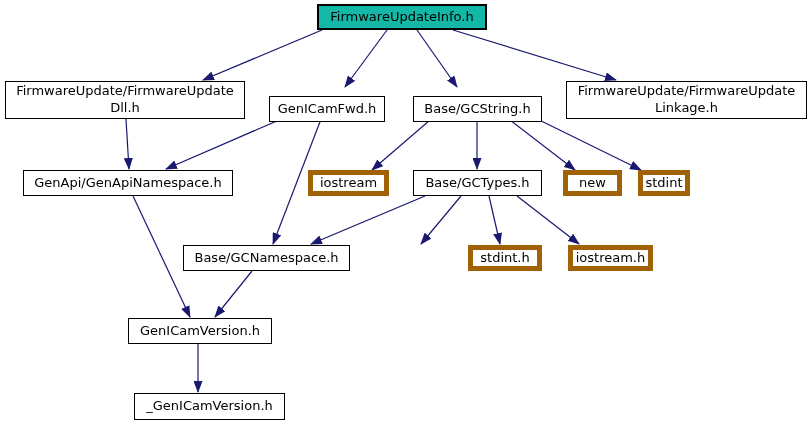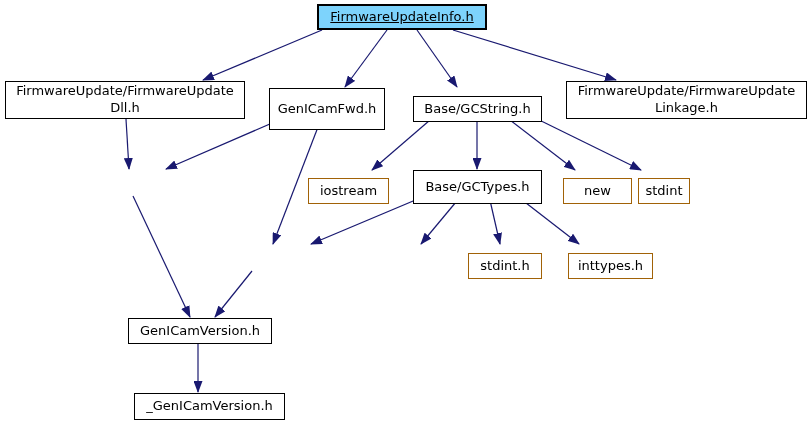--- a/index.html
+++ b/index.html
@@ -17,29 +17,27 @@
     box-sizing:border-box;
     display:flex;align-items:center;justify-content:center;
     text-align:center;
     font-size:13px;line-height:1.3;color:#000000;
     background:#ffffff;
     border:1px solid #000000;
     white-space:pre-line;
     cursor:pointer;
   }
   .node.root{
-    background:#7dd3fc;
+    background:#14b8a6;
     border:2px solid #000000;
     cursor:default;
-    text-decoration:underline;
   }
   .node.external{
-    border:1px solid #a16207;
+    border:5px solid #a16207;
     cursor:default;
-    margin-top:8px;
   }
 </style>
 </head>
 <body>
 
 <div class="canvas">
 
   <svg class="edges" xmlns="http://www.w3.org/2000/svg">
     <defs>
       <marker id="arrow" markerUnits="userSpaceOnUse" markerWidth="12" markerHeight="9" refX="11" refY="4.5" orient="auto">
@@ -64,39 +62,41 @@
     <line x1="133" y1="196" x2="190" y2="317" marker-end="url(#arrow)"></line>
     <line x1="252" y1="271" x2="215" y2="317" marker-end="url(#arrow)"></line>
     <line x1="198" y1="344" x2="198" y2="392" marker-end="url(#arrow)"></line>
   </svg>
 
   <div class="node root" style="left:317px;top:4px;width:170px;height:26px">FirmwareUpdateInfo.h</div>
 
   <div class="node" style="left:5px;top:81px;width:240px;height:38px">FirmwareUpdate/FirmwareUpdate
 Dll.h</div>
 
-  <div class="node" style="left:269px;top:88px;width:116px;height:42px">GenICamFwd.h</div>
+  <div class="node" style="left:269px;top:96px;width:116px;height:26px">GenICamFwd.h</div>
 
   <div class="node" style="left:413px;top:96px;width:129px;height:26px">Base/GCString.h</div>
 
   <div class="node" style="left:566px;top:81px;width:241px;height:38px">FirmwareUpdate/FirmwareUpdate
 Linkage.h</div>
 
+  <div class="node" style="left:23px;top:170px;width:210px;height:26px">GenApi/GenApiNamespace.h</div>
 
   <div class="node external" style="left:308px;top:170px;width:81px;height:26px">iostream</div>
 
-  <div class="node" style="left:413px;top:170px;width:129px;height:34px">Base/GCTypes.h</div>
+  <div class="node" style="left:413px;top:170px;width:129px;height:26px">Base/GCTypes.h</div>
 
-  <div class="node external" style="left:563px;top:170px;width:69px;height:26px">new</div>
+  <div class="node external" style="left:563px;top:170px;width:59px;height:26px">new</div>
 
   <div class="node external" style="left:638px;top:170px;width:52px;height:26px">stdint</div>
 
+  <div class="node" style="left:183px;top:245px;width:167px;height:26px">Base/GCNamespace.h</div>
 
 
   <div class="node external" style="left:468px;top:245px;width:74px;height:26px">stdint.h</div>
 
-  <div class="node external" style="left:568px;top:245px;width:85px;height:26px">inttypes.h</div>
+  <div class="node external" style="left:568px;top:245px;width:85px;height:26px">iostream.h</div>
 
   <div class="node" style="left:128px;top:318px;width:144px;height:26px">GenICamVersion.h</div>
 
   <div class="node" style="left:134px;top:393px;width:151px;height:27px">_GenICamVersion.h</div>
 
 </div>
 
 </body></html>

